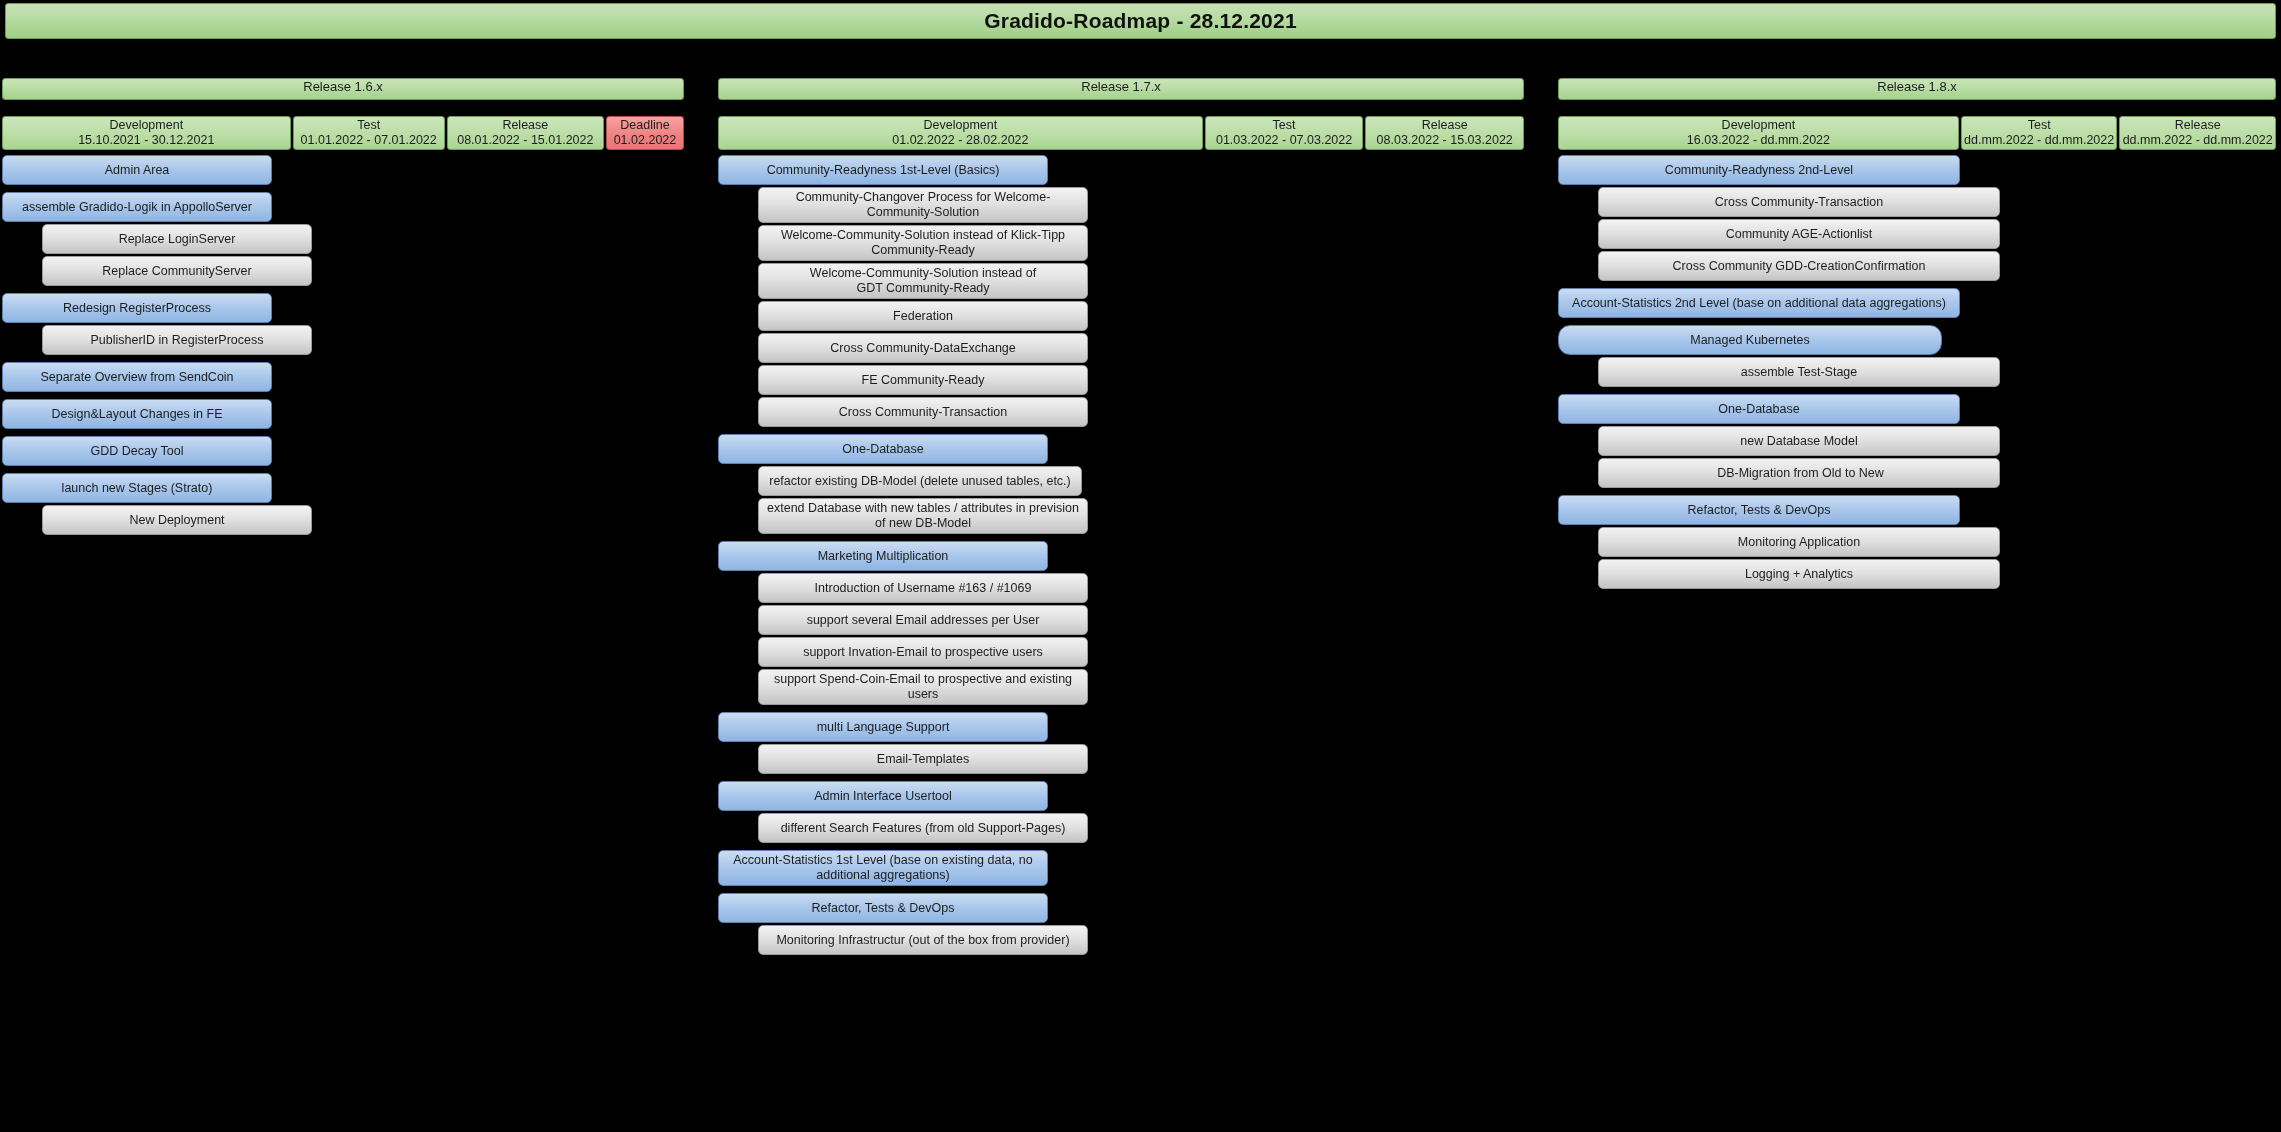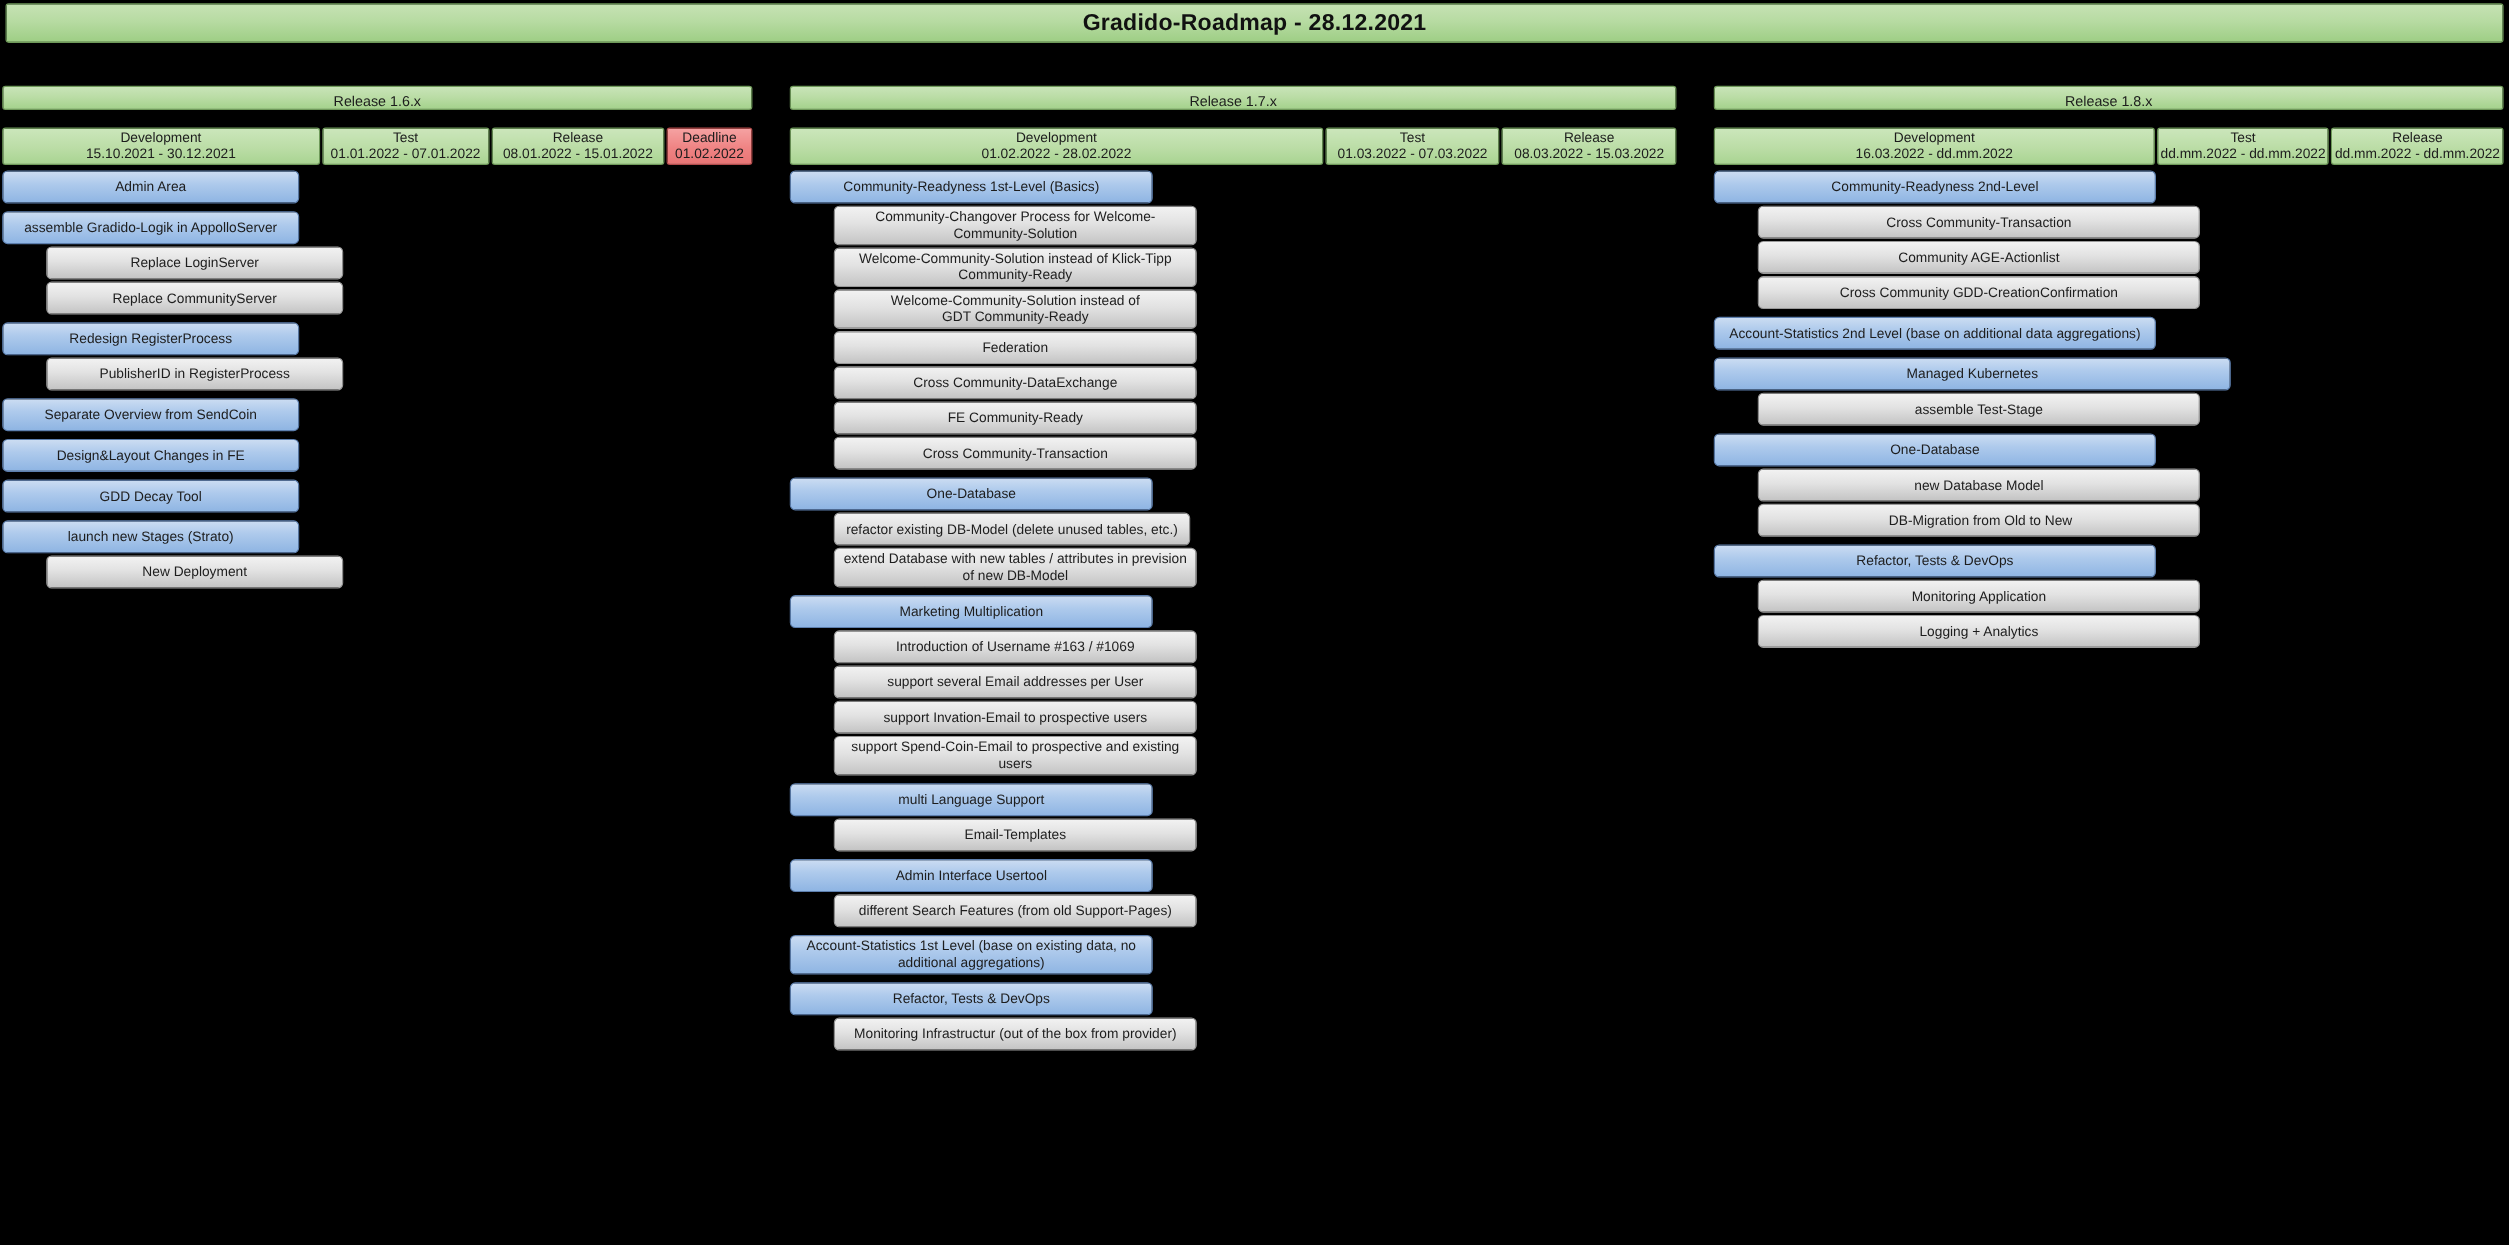--- a/index.html
+++ b/index.html
@@ -47,21 +47,21 @@
   #col-1 { left: 718px;  width: 806px; }
   #col-2 { left: 1558px; width: 718px; }
 
   
   .release-title {
     height: 22px;
     border: 1px solid #6f9a5a;
     border-radius: 3px;
     background: linear-gradient(to bottom, #c9e4b8 0%, #b9dca4 50%, #a4d28c 100%);
     display: flex;
-    align-items: flex-end;
+    align-items: flex-start;
     justify-content: center;
     box-sizing: border-box;
     font-size: 13px;
     color: #1c1c1c;
   }
   .phase-row {
     display: flex;
     margin-top: 16px;
     height: 34px;
   }
@@ -304,21 +304,21 @@
       </div>
       <div class="task child" style="width: 402px;">
         <span class="task-label">Community AGE-Actionlist</span>
       </div>
       <div class="task child" style="width: 402px;">
         <span class="task-label">Cross Community GDD-CreationConfirmation</span>
       </div>
       <div class="task parent spaced" style="width: 402px;">
         <span class="task-label">Account-Statistics 2nd Level (base on additional data aggregations)</span>
       </div>
-      <div class="task parent spaced" style="width: 470px;">
+      <div class="task parent spaced" style="width: 384px; border-radius: 12px;">
         <span class="task-label">Managed Kubernetes</span>
       </div>
       <div class="task child" style="width: 402px;">
         <span class="task-label">assemble Test-Stage</span>
       </div>
       <div class="task parent spaced" style="width: 402px;">
         <span class="task-label">One-Database</span>
       </div>
       <div class="task child" style="width: 402px;">
         <span class="task-label">new Database Model</span>

